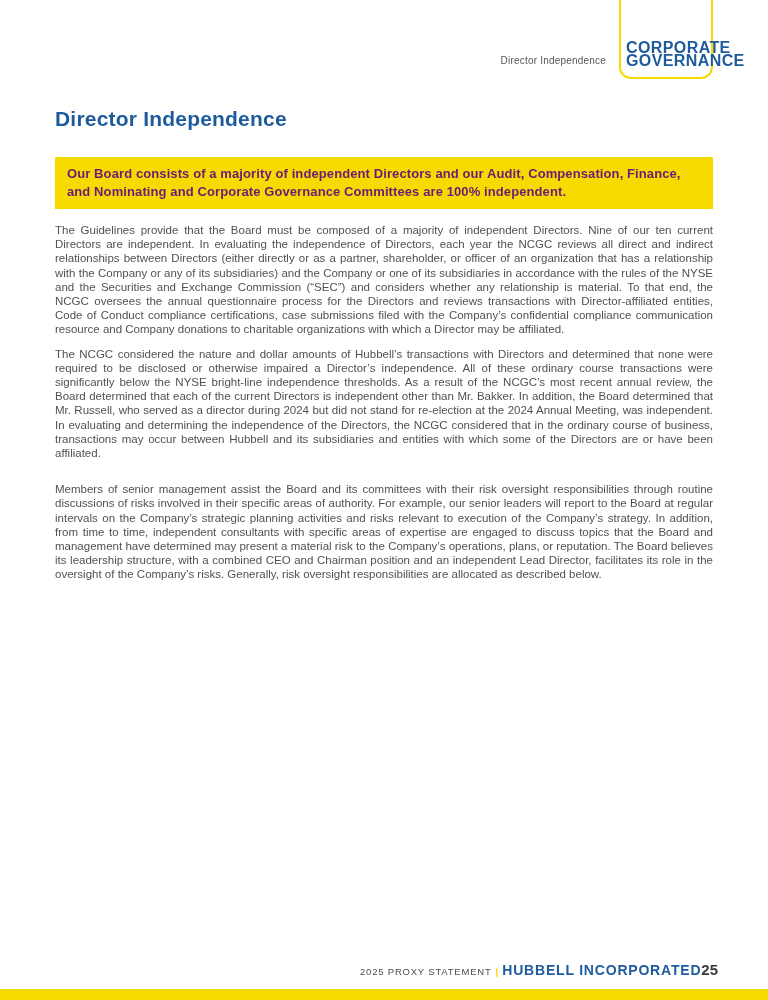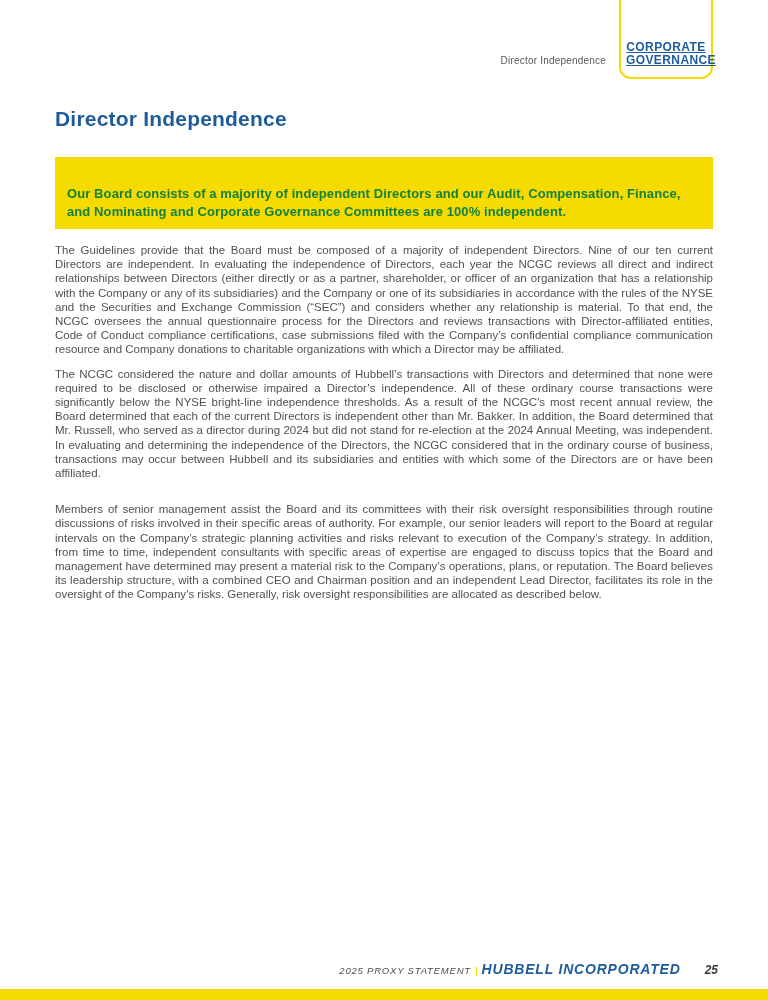--- a/index.html
+++ b/index.html
@@ -32,28 +32,27 @@
     height: 93px;
     background: #ffffff;
     border: 2px solid #f5db00;
     border-radius: 12px;
     display: flex;
     align-items: flex-end;
     justify-content: center;
     padding-bottom: 10px;
   }
   .section-tab .tab-label {
-    font-size: 12px;
+    font-size: 16px;
     font-weight: bold;
     color: #1e5b9d;
     text-align: center;
     line-height: 13px;
     letter-spacing: 0.4px;
     width: 80px;
-    text-decoration: underline;
   }
 
   
   .content {
     position: absolute;
     left: 55px;
     top: 106px;
     width: 658px;
   }
 
@@ -68,23 +67,22 @@
 
   .callout {
     background: #f5db00;
     padding: 8px 12px;
     margin-bottom: 14px;
   }
   .callout .callout-text {
     font-size: 13px;
     line-height: 18px;
     font-weight: bold;
-    color: #15803d;
+    color: #701a75;
     letter-spacing: 0.1px;
-    margin-top: 20px;
   }
 
   p.body-para {
     font-size: 11.5px;
     line-height: 14.2px;
     color: #515153;
     text-align: justify;
     margin-bottom: 8px;
     margin-top: 10px;
   }
@@ -92,44 +90,43 @@
   .section-2 { margin-top: 12px; }
 
   
   .footer {
     position: absolute;
     right: 50px;
     top: 961px;
     display: flex;
     align-items: baseline;
     white-space: nowrap;
-    font-style: italic;
   }
   .footer .doc-label {
     font-size: 9.5px;
     letter-spacing: 0.8px;
     color: #4a4b4d;
   }
   .footer .divider {
     color: #f5db00;
     font-weight: bold;
     font-size: 9.5px;
     margin: 0 4px;
   }
   .footer .company {
     font-size: 14px;
     letter-spacing: 0.8px;
     font-weight: bold;
     color: #1e5b9d;
   }
   .footer .page-number {
-    font-size: 12px;
+    font-size: 15px;
     font-weight: bold;
     color: #3a3a3c;
-    margin-left: 24px;
+    margin-left: 0;
   }
 
   .bottom-bar {
     position: absolute;
     left: 0;
     right: 0;
     bottom: 0;
     height: 11px;
     background: #f5db00;
   }

